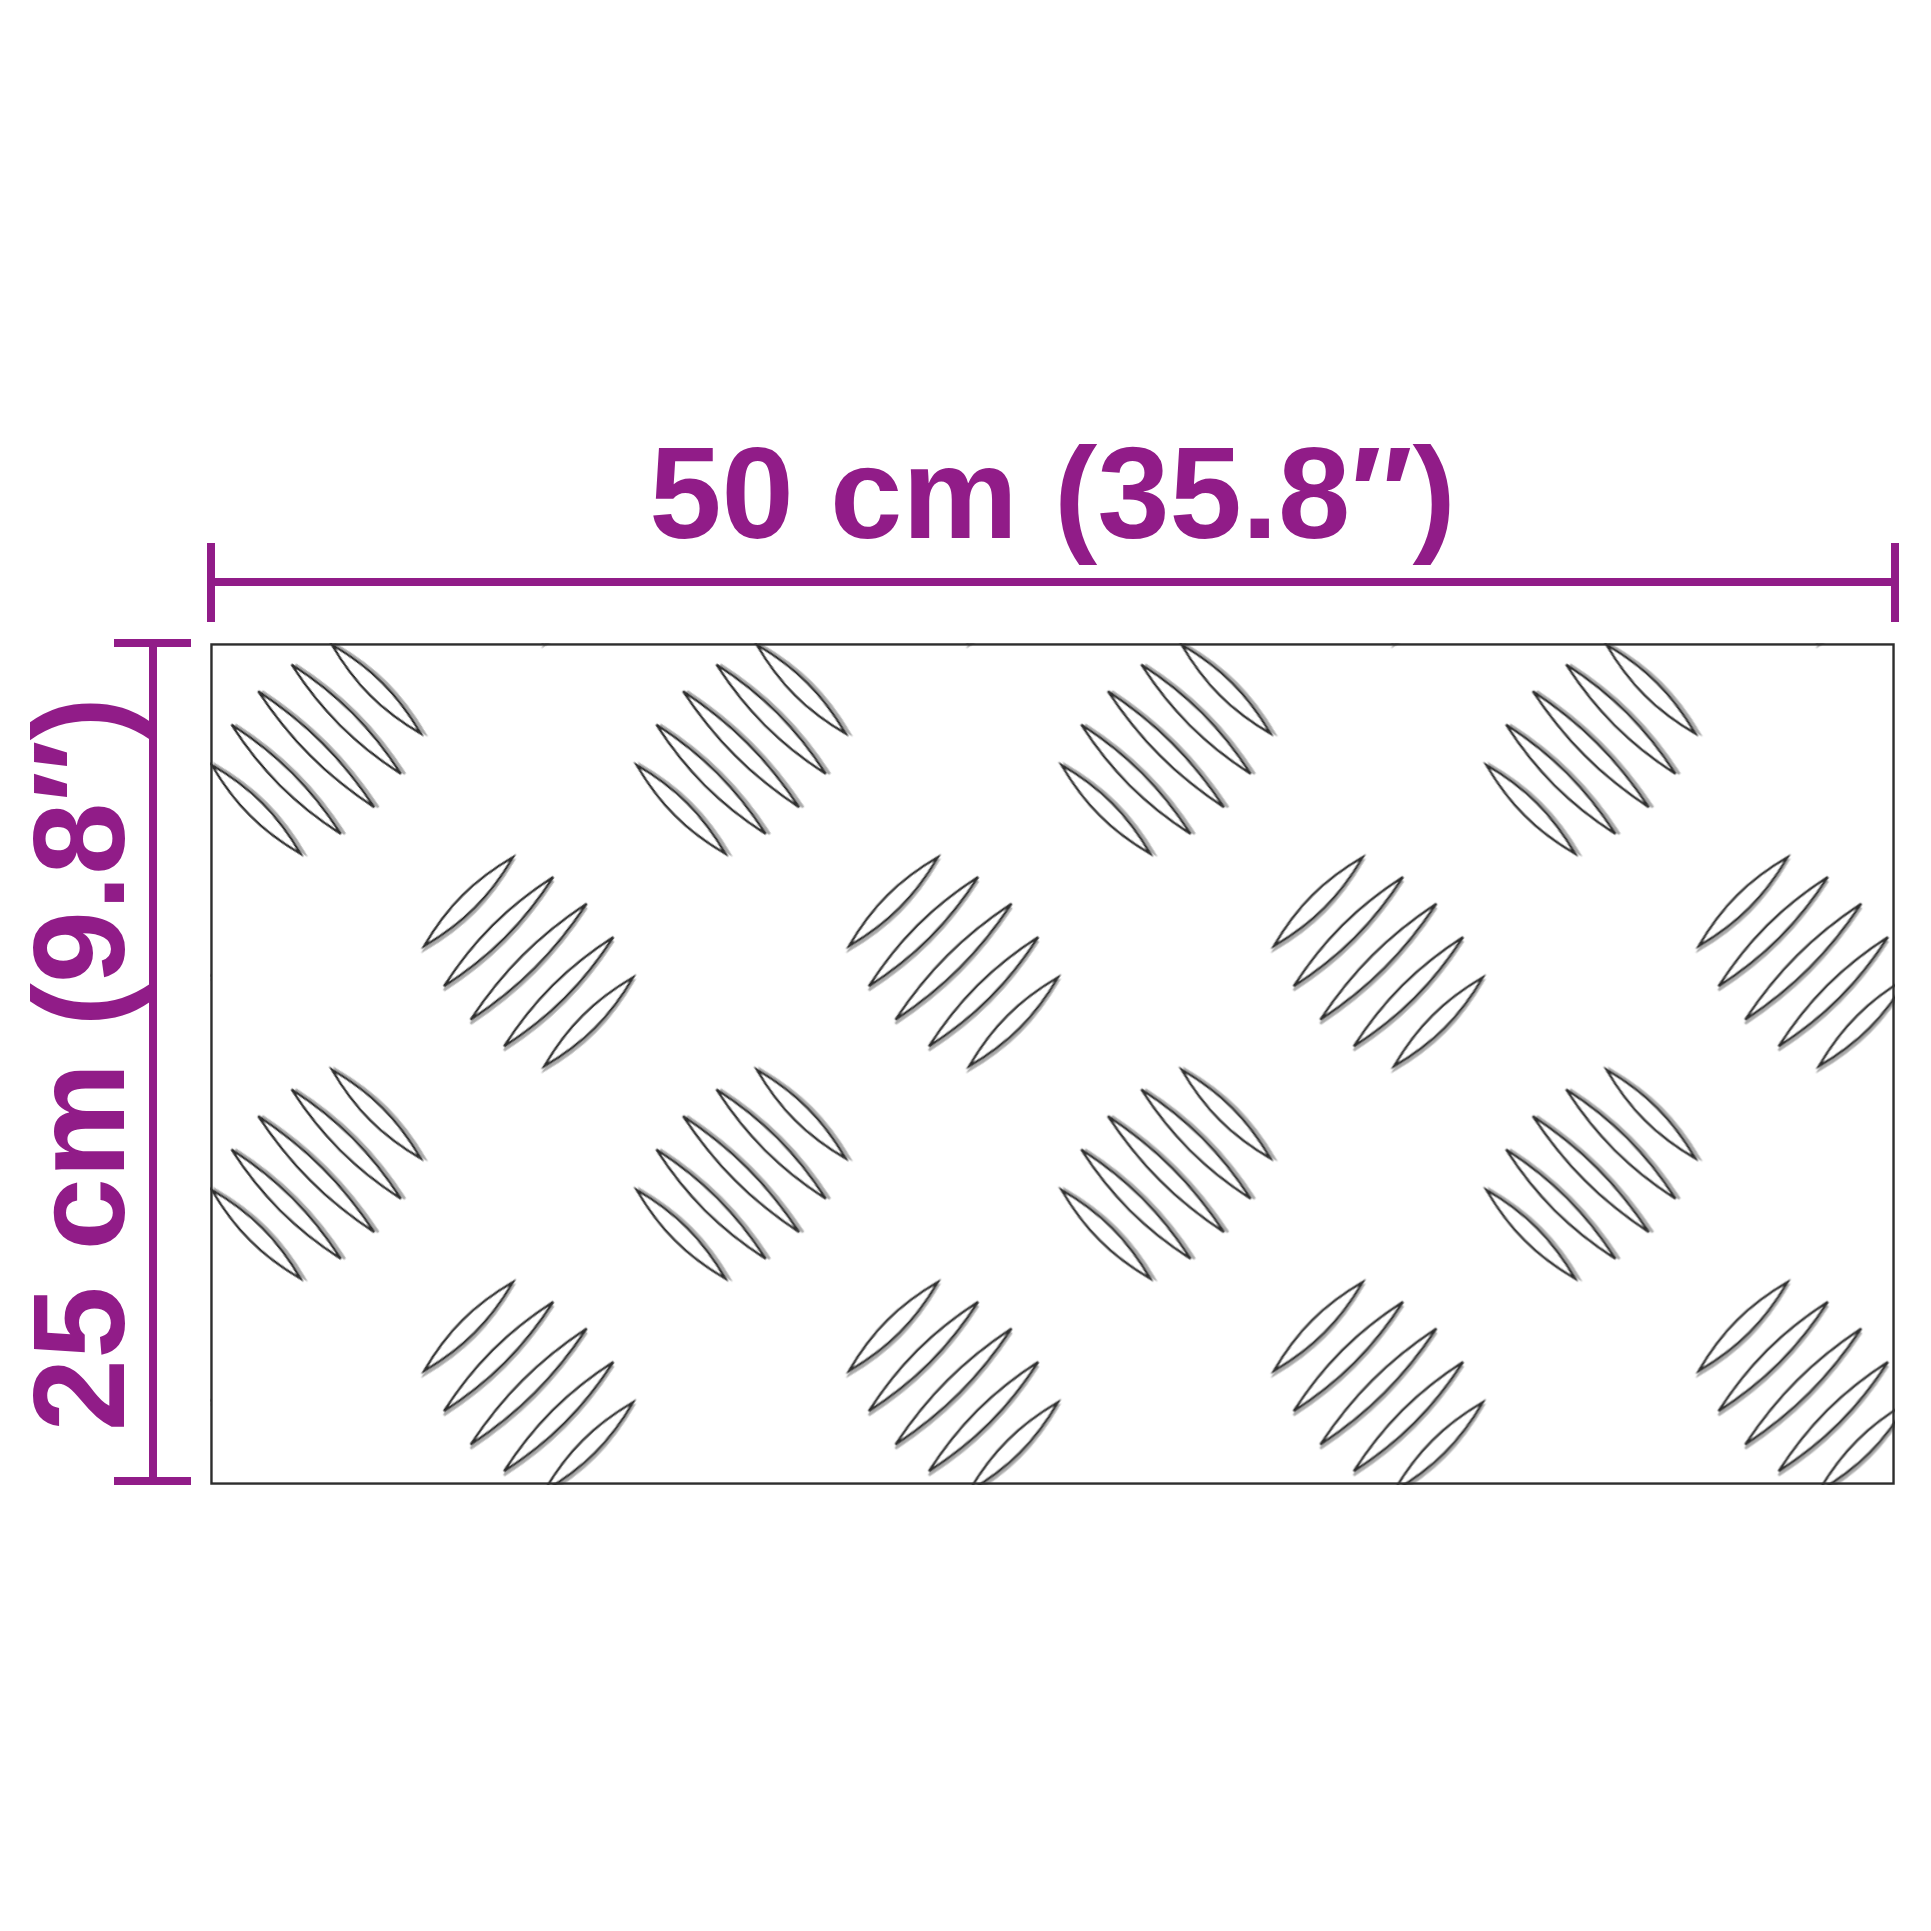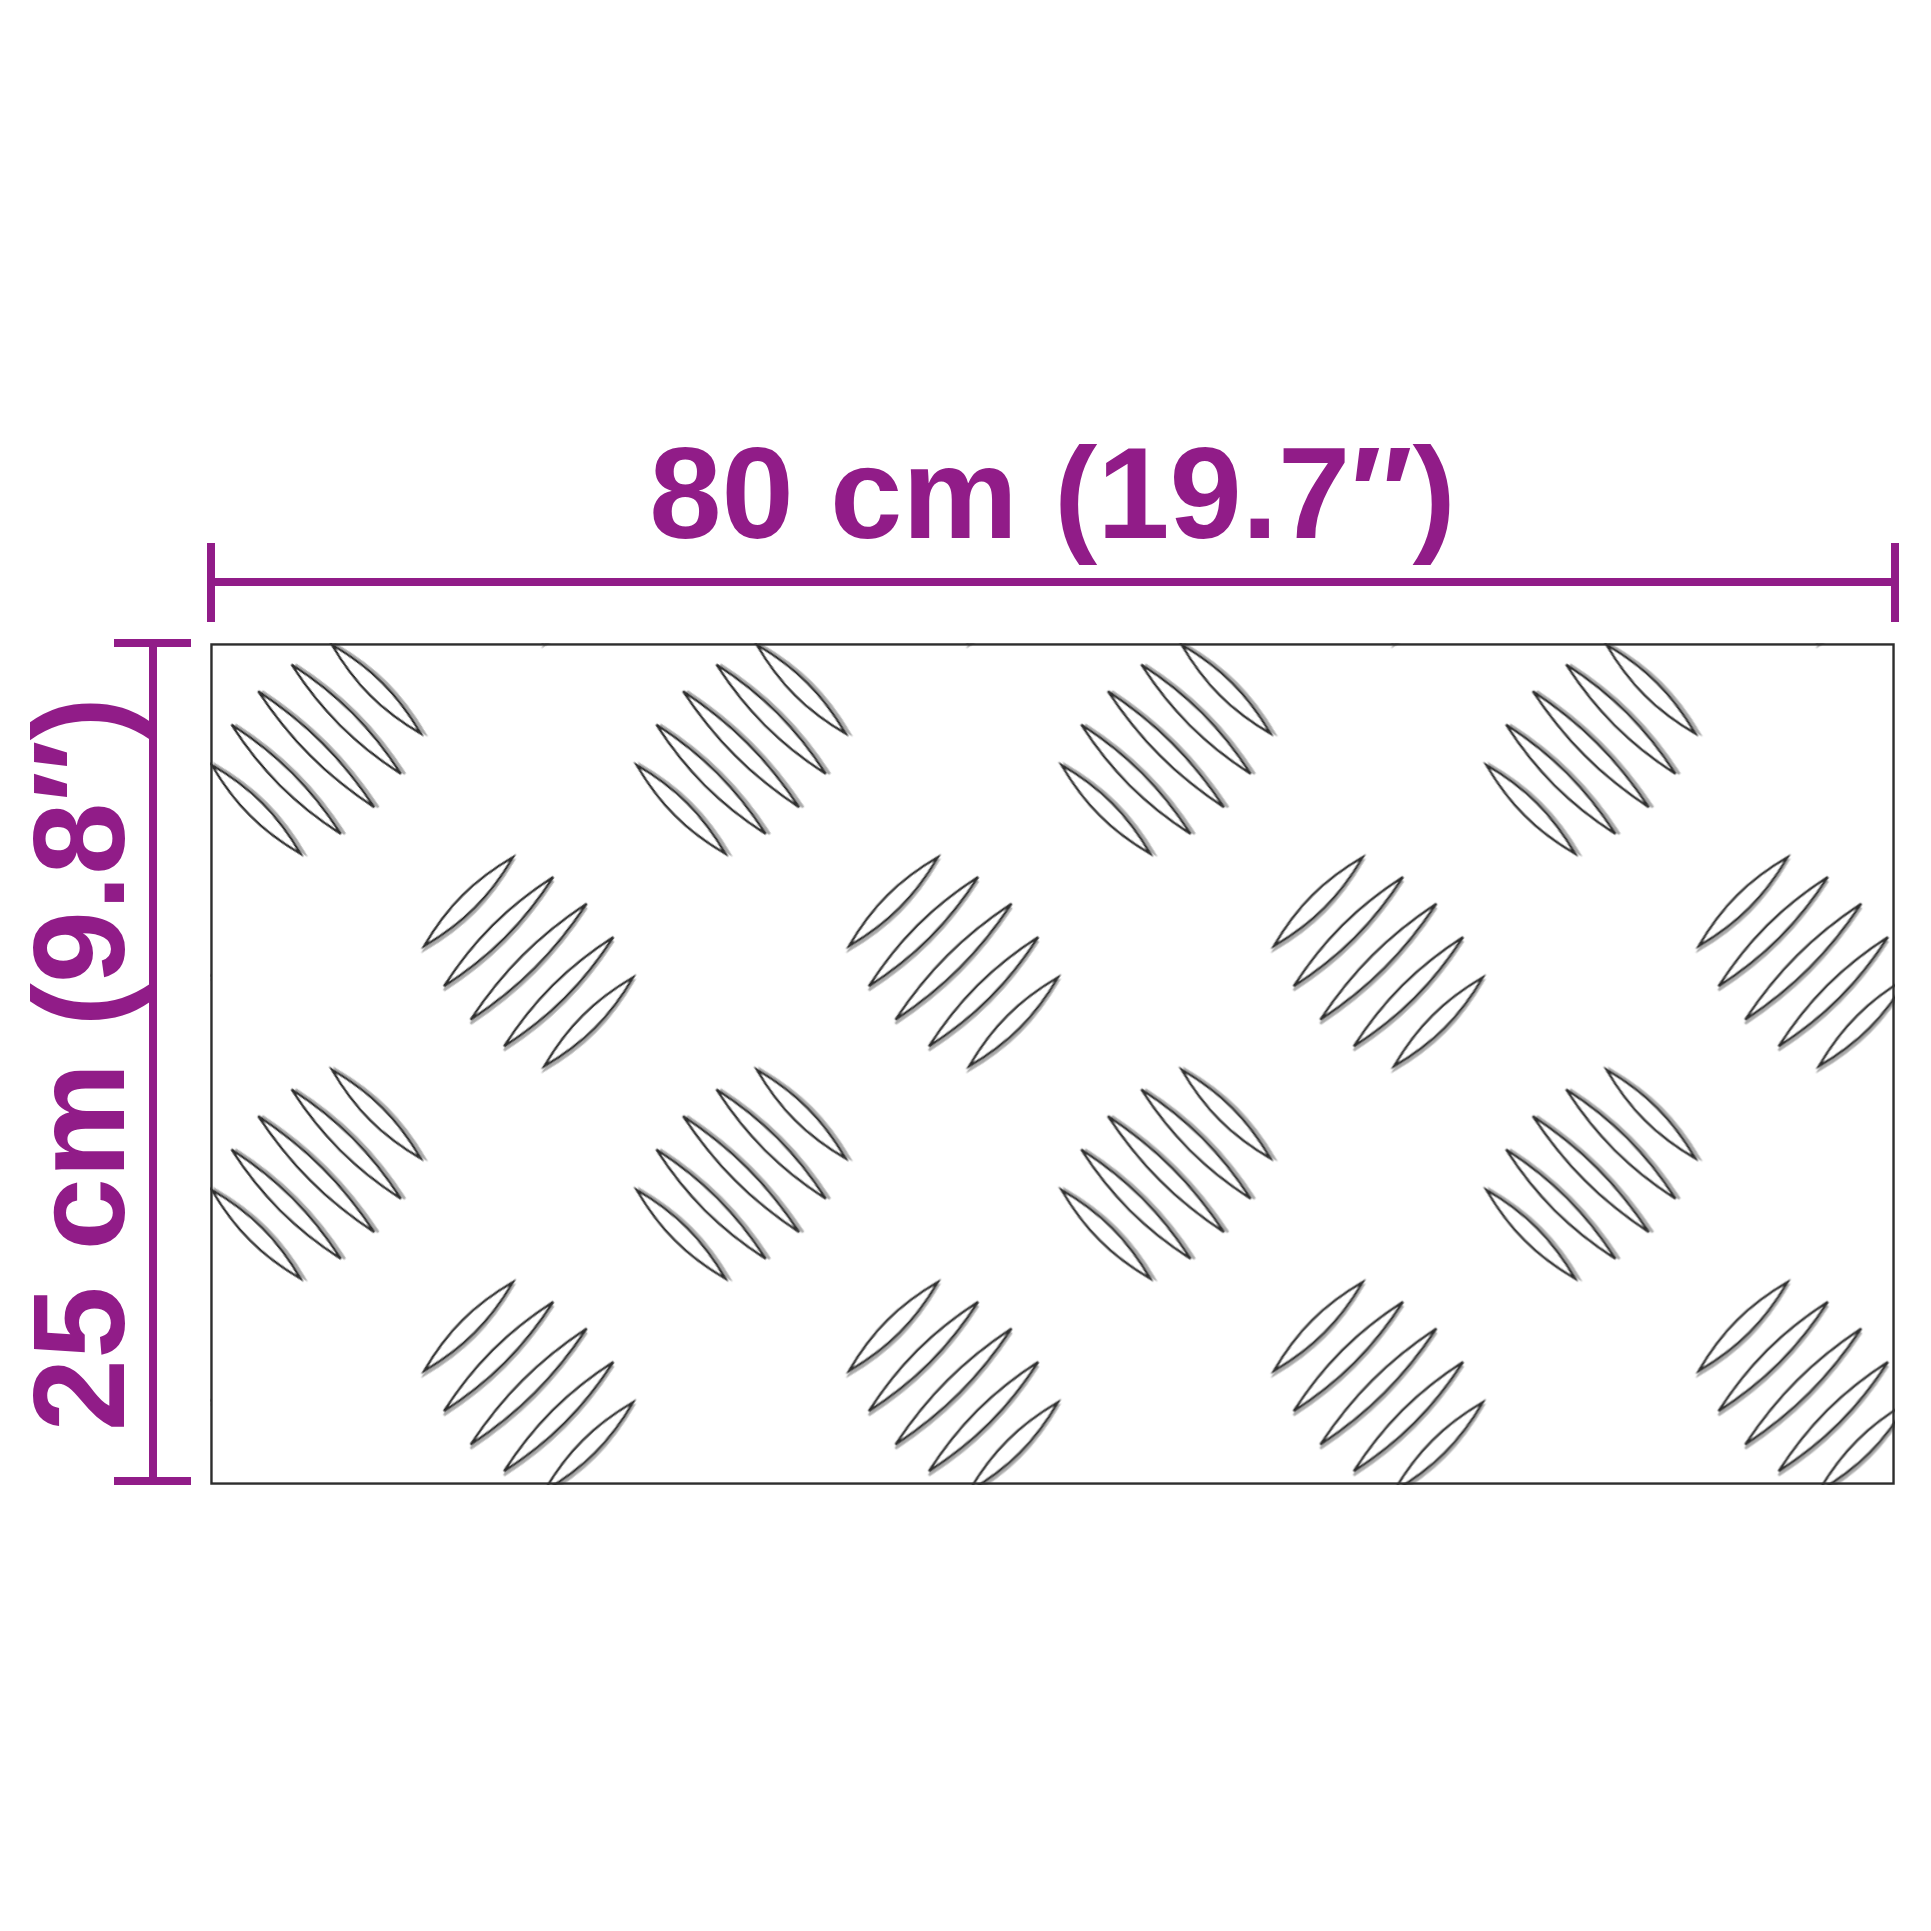--- a/index.html
+++ b/index.html
@@ -76,21 +76,21 @@
   .plate-svg {
     position: absolute;
     left: 210px; top: 643px;
   }
 </style>
 </head>
 <body>
 
 <div class="canvas" style="--accent:#911c88;">
 
-  <div class="dim-label top">80 cm (19.7″)</div>
+  <div class="dim-label top">50 cm (35.8″)</div>
   <div class="dim-line-h"></div>
   <div class="tick-v left-end"></div>
   <div class="tick-v right-end"></div>
 
   <div class="dim-label left">25 cm (9.8″)</div>
   <div class="dim-line-v"></div>
   <div class="tick-h top-end"></div>
   <div class="tick-h bottom-end"></div>
 
   <svg class="plate-svg" width="1685" height="842" viewBox="0 0 1745 872">

